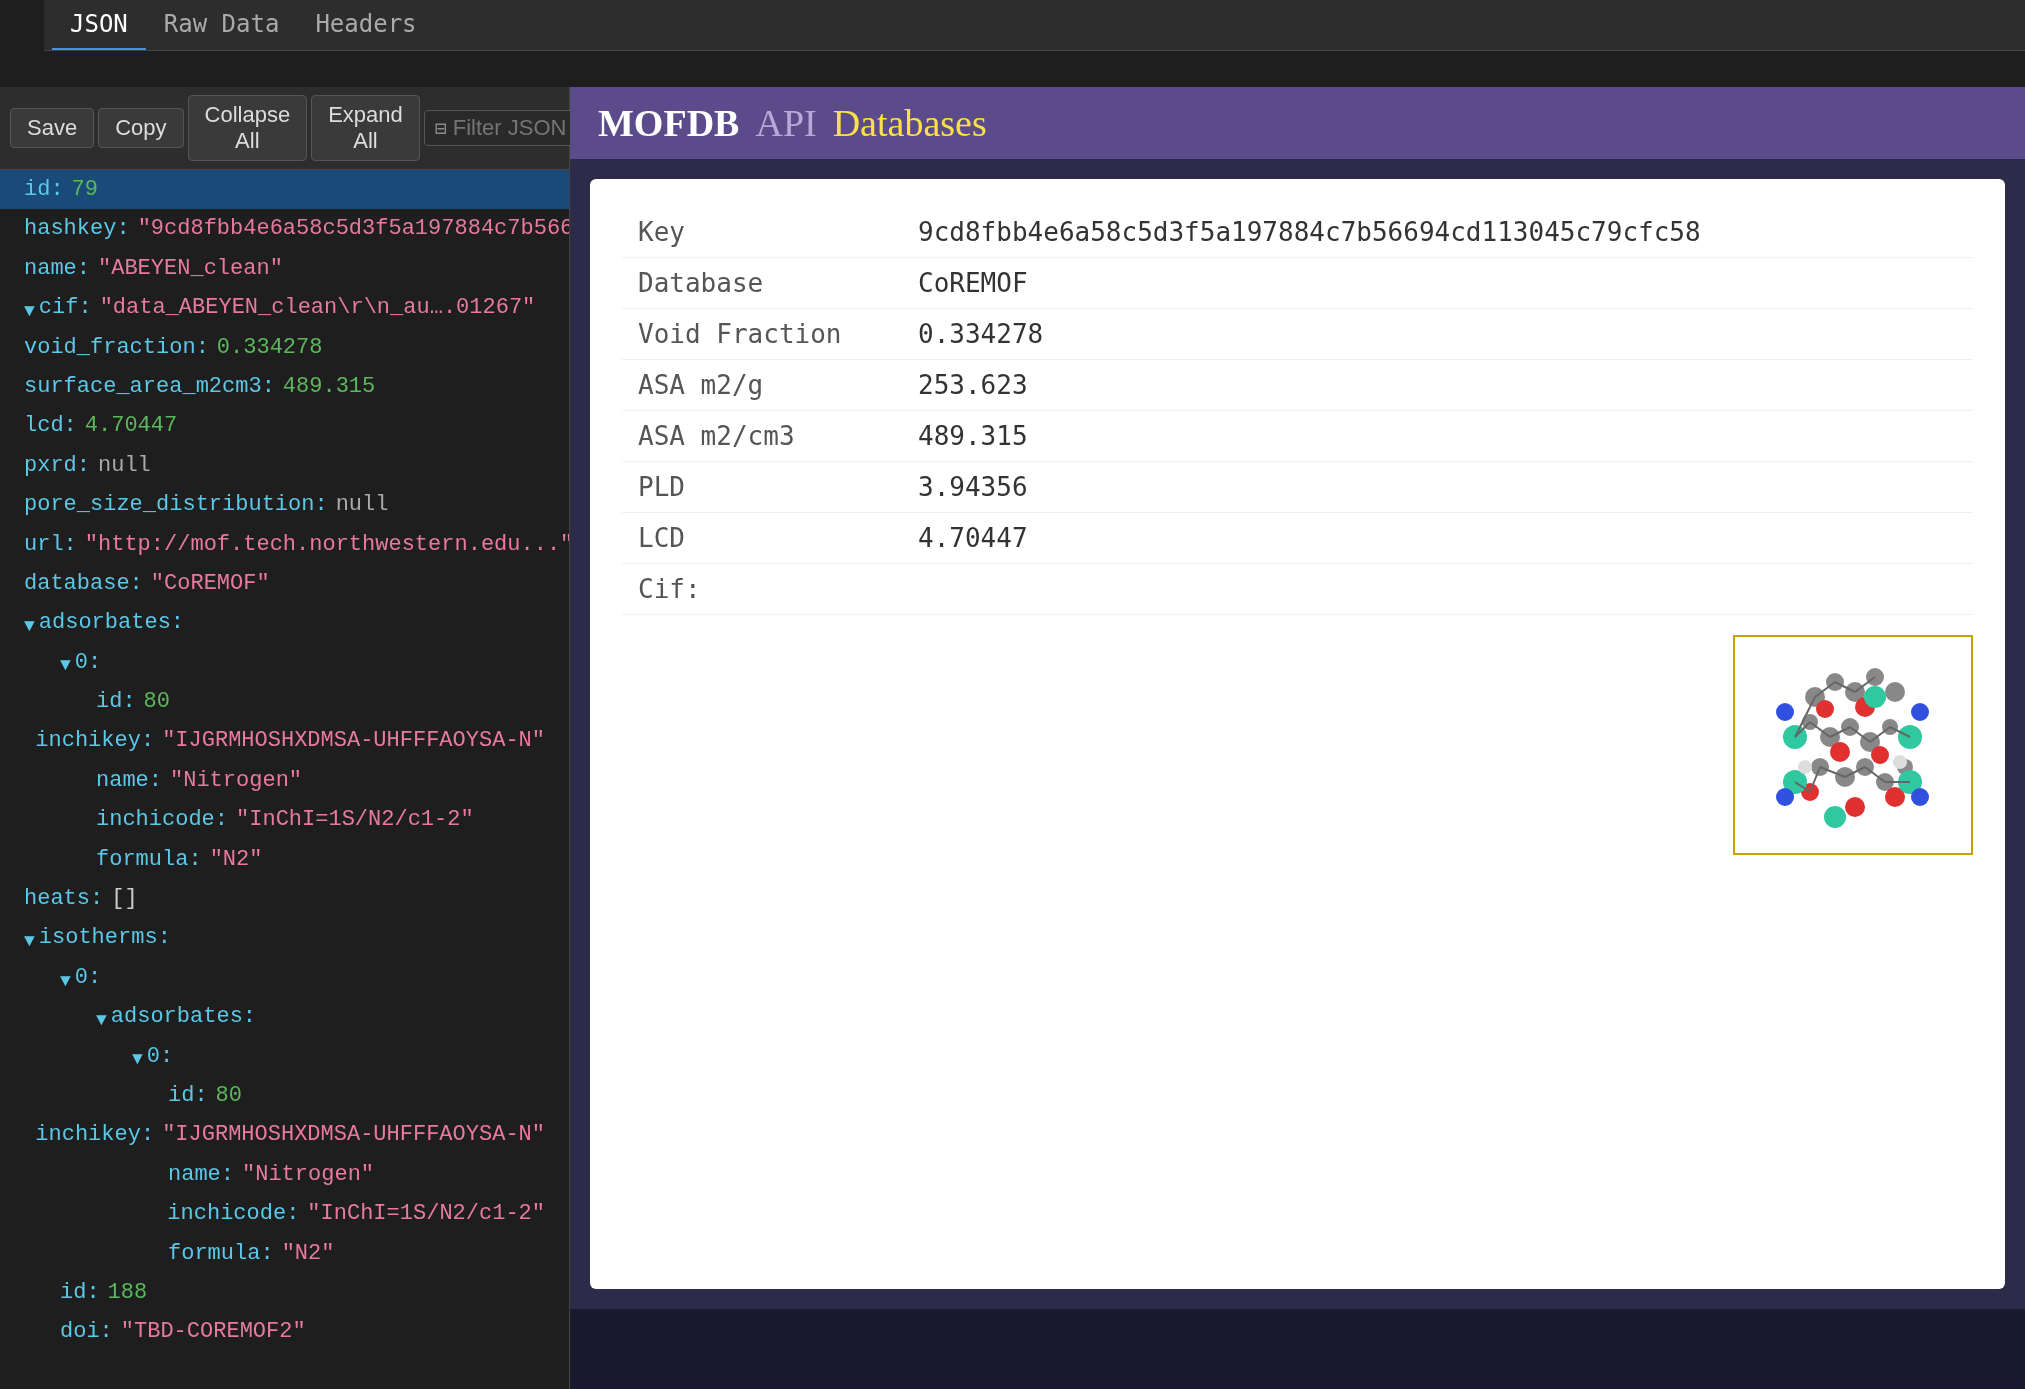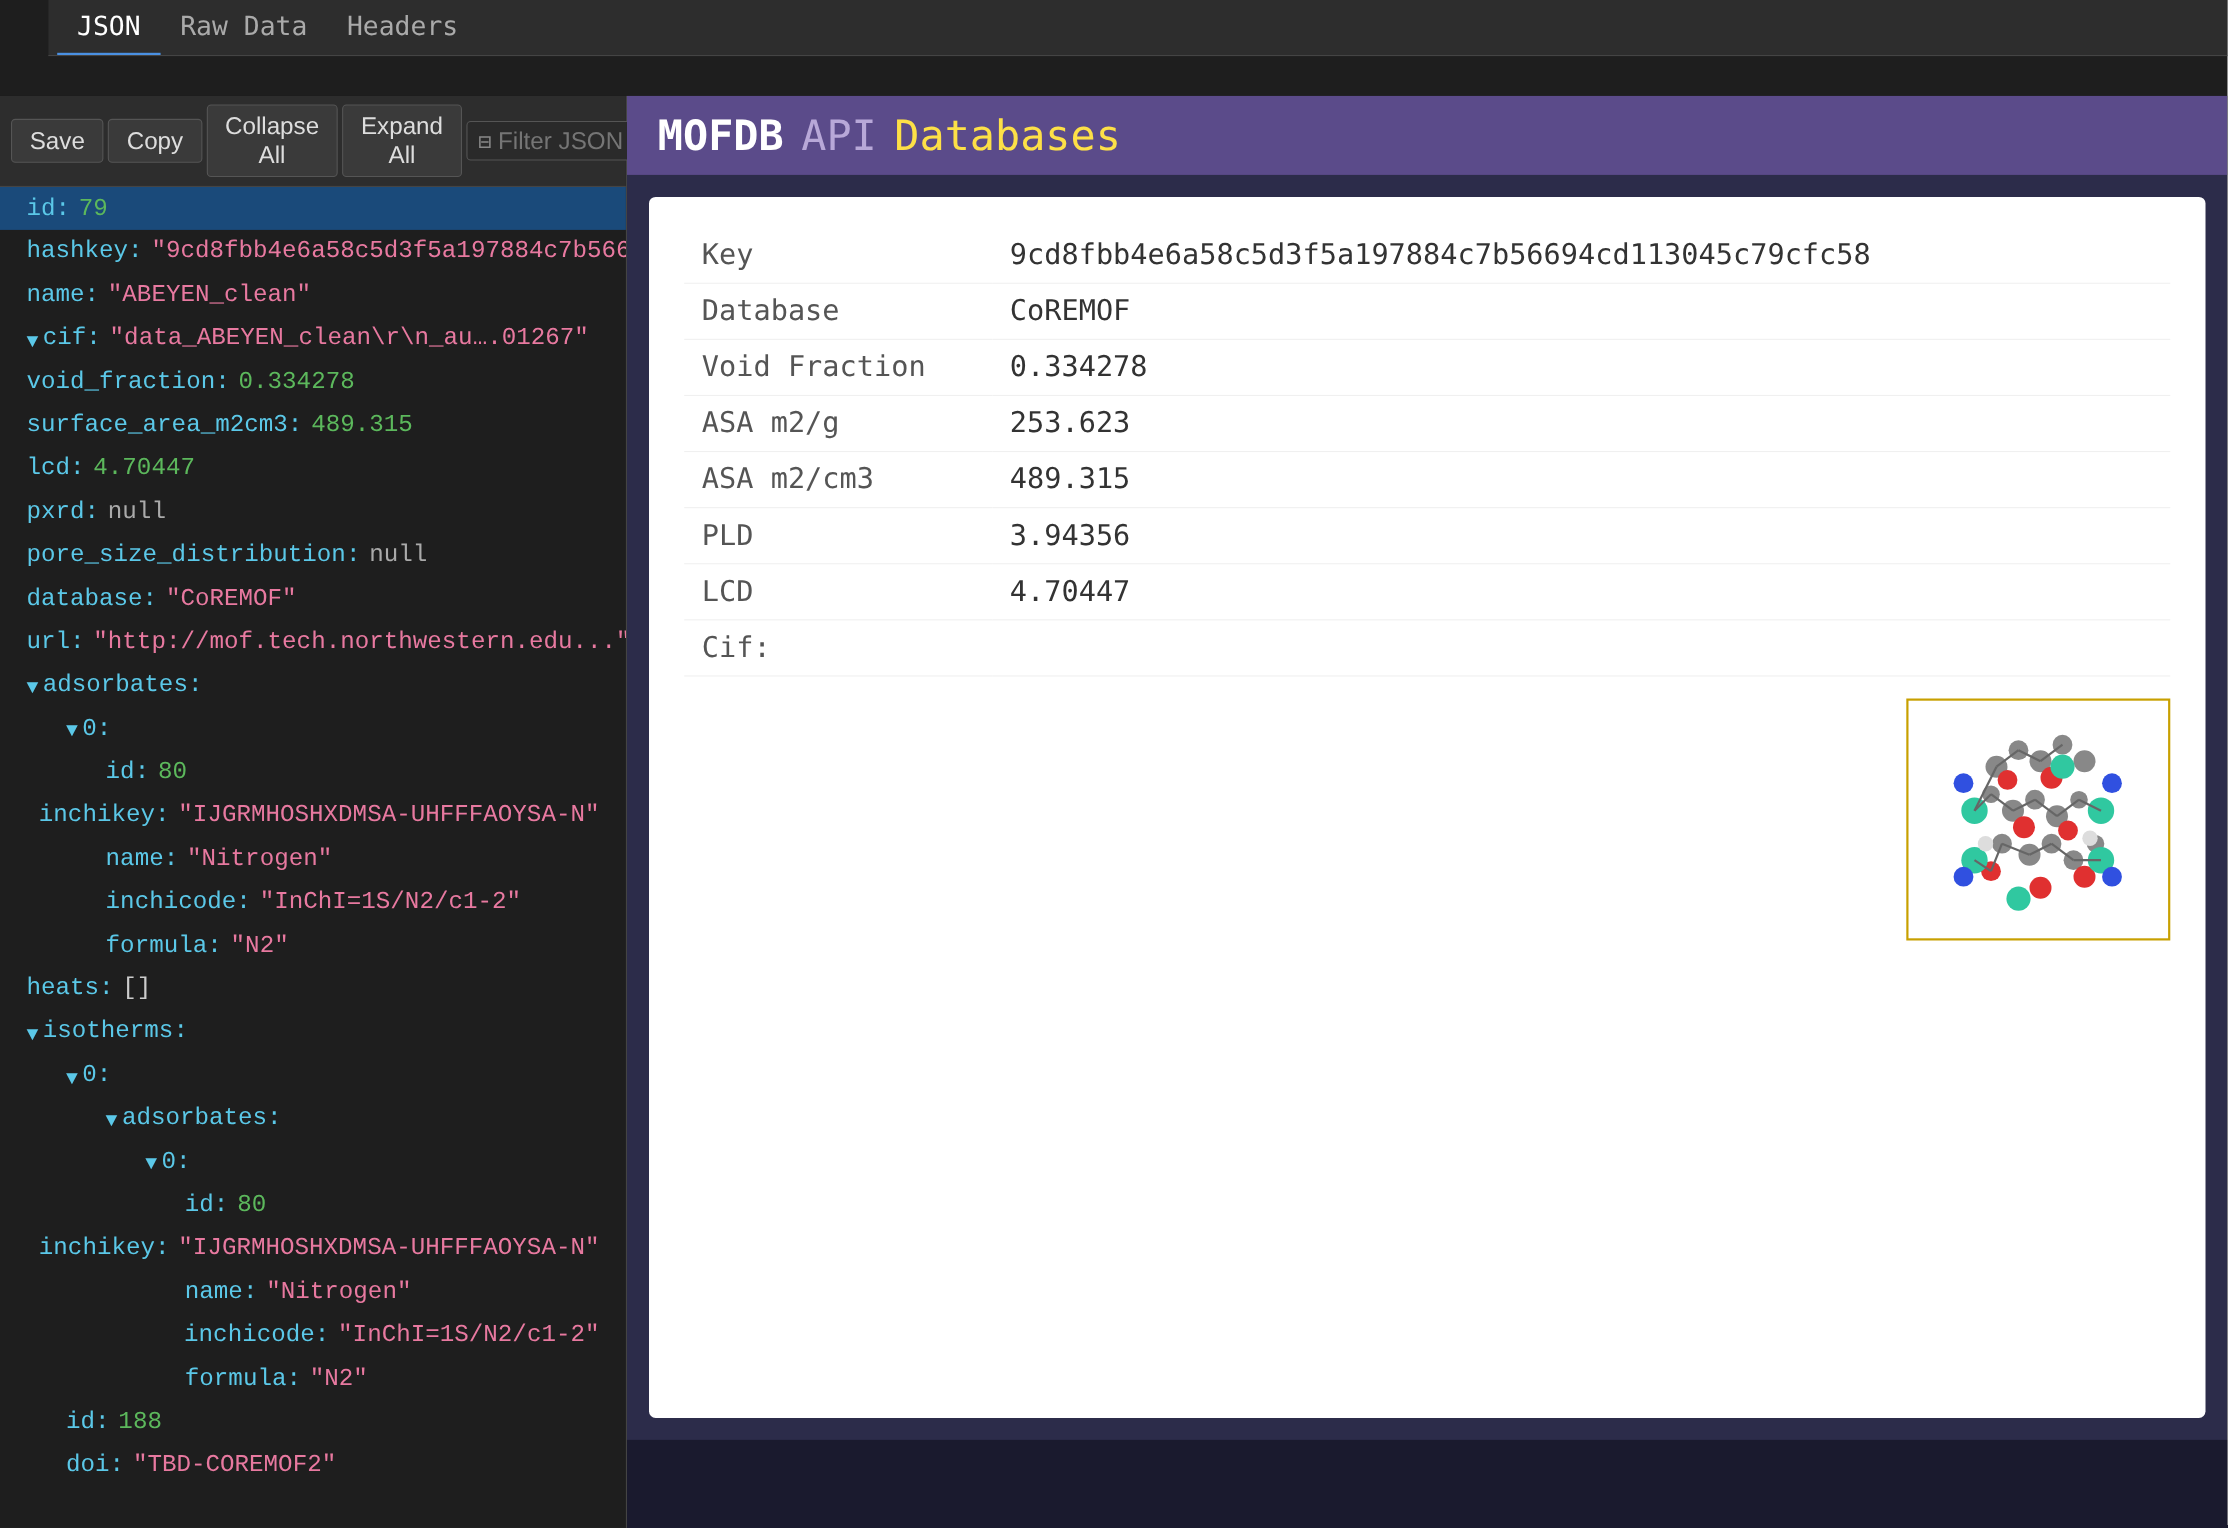--- a/index.html
+++ b/index.html
@@ -130,20 +130,21 @@
     }
 
     
     .mofdb-header {
       background: #5b4b8a;
       padding: 14px 28px;
       display: flex;
       align-items: center;
       gap: 16px;
       flex-shrink: 0;
+      font-family: Liberation Serif, serif;
     }
     .mofdb-title {
       font-size: 38px;
       font-weight: bold;
       color: #fff;
     }
     .mofdb-api {
       font-size: 38px;
       color: #b8a8d8;
       font-weight: 300;
@@ -296,29 +297,29 @@
           <span class="json-null">null</span>
         </div>
         <div class="json-line">
           <span class="json-indent" style="width:0px;display:inline-block;"></span>
           <span class="json-key">pore_size_distribution:</span>
           <span class="json-colon"></span>
           <span class="json-null">null</span>
         </div>
         <div class="json-line">
           <span class="json-indent" style="width:0px;display:inline-block;"></span>
+          <span class="json-key">url:</span>
+          <span class="json-colon"></span>
+          <span class="json-string">"http://mof.tech.northwestern.edu..."</span>
+        </div>
+        <div class="json-line">
+          <span class="json-indent" style="width:0px;display:inline-block;"></span>
           <span class="json-key">database:</span>
           <span class="json-colon"></span>
           <span class="json-string">"CoREMOF"</span>
-        </div>
-        <div class="json-line">
-          <span class="json-indent" style="width:0px;display:inline-block;"></span>
-          <span class="json-key">url:</span>
-          <span class="json-colon"></span>
-          <span class="json-string">"http://mof.tech.northwestern.edu..."</span>
         </div>
         <div class="json-line">
           <span class="json-indent" style="width:0px;display:inline-block;"></span>
           <span class="json-toggle">▼</span>
           <span class="json-key">adsorbates:</span>
           <span class="json-colon"></span>
         </div>
         <div class="json-line">
           <span class="json-indent" style="width:36px;display:inline-block;"></span>
           <span class="json-toggle">▼</span>

